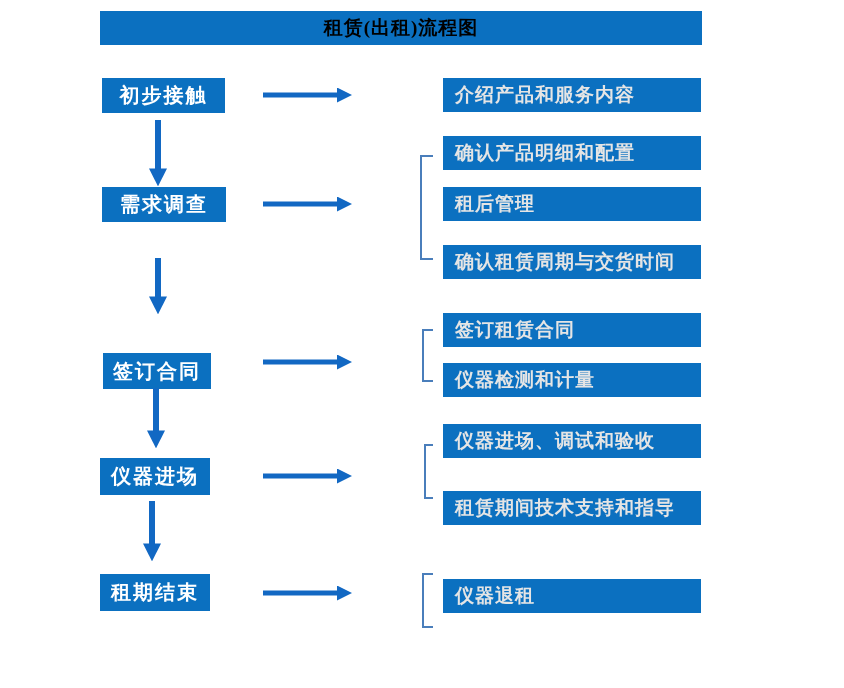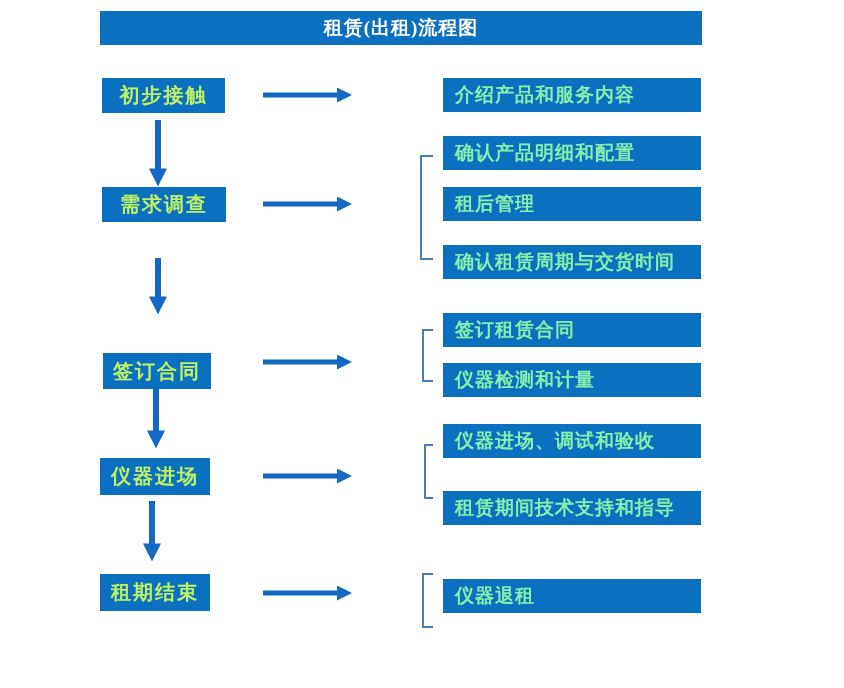--- a/index.html
+++ b/index.html
@@ -6,37 +6,37 @@
   .canvas{
     position:relative;
     width:844px;height:688px;
     background:#ffffff;
     font-family:"Liberation Serif", serif;
     overflow:hidden;
   }
   .title-bar{
     position:absolute;
     left:100px;top:11px;width:602px;height:34px;
-    background:#0b70c0;color:#ffffff;
+    background:#0b70c0;color:#000000;
     font-size:19px;font-weight:bold;
     display:flex;align-items:center;justify-content:center;
     letter-spacing:1px;
   }
   .step{
     position:absolute;
-    background:#0b70c0;color:#bef264;
+    background:#0b70c0;color:#ffffff;
     font-size:20px;font-weight:bold;
     display:flex;align-items:center;justify-content:center;
     letter-spacing:2px;
     white-space:nowrap;
   }
   .detail{
     position:absolute;
     left:443px;width:258px;height:34px;
-    background:#0b70c0;color:#86efac;
+    background:#0b70c0;color:#e5e5e5;
     font-size:19px;font-weight:bold;
     display:flex;align-items:center;
     padding-left:12px;box-sizing:border-box;
     letter-spacing:1px;
     white-space:nowrap;
   }
   svg.overlay{position:absolute;left:0;top:0;width:844px;height:688px;pointer-events:none;}
 </style>
 </head>
 <body>

